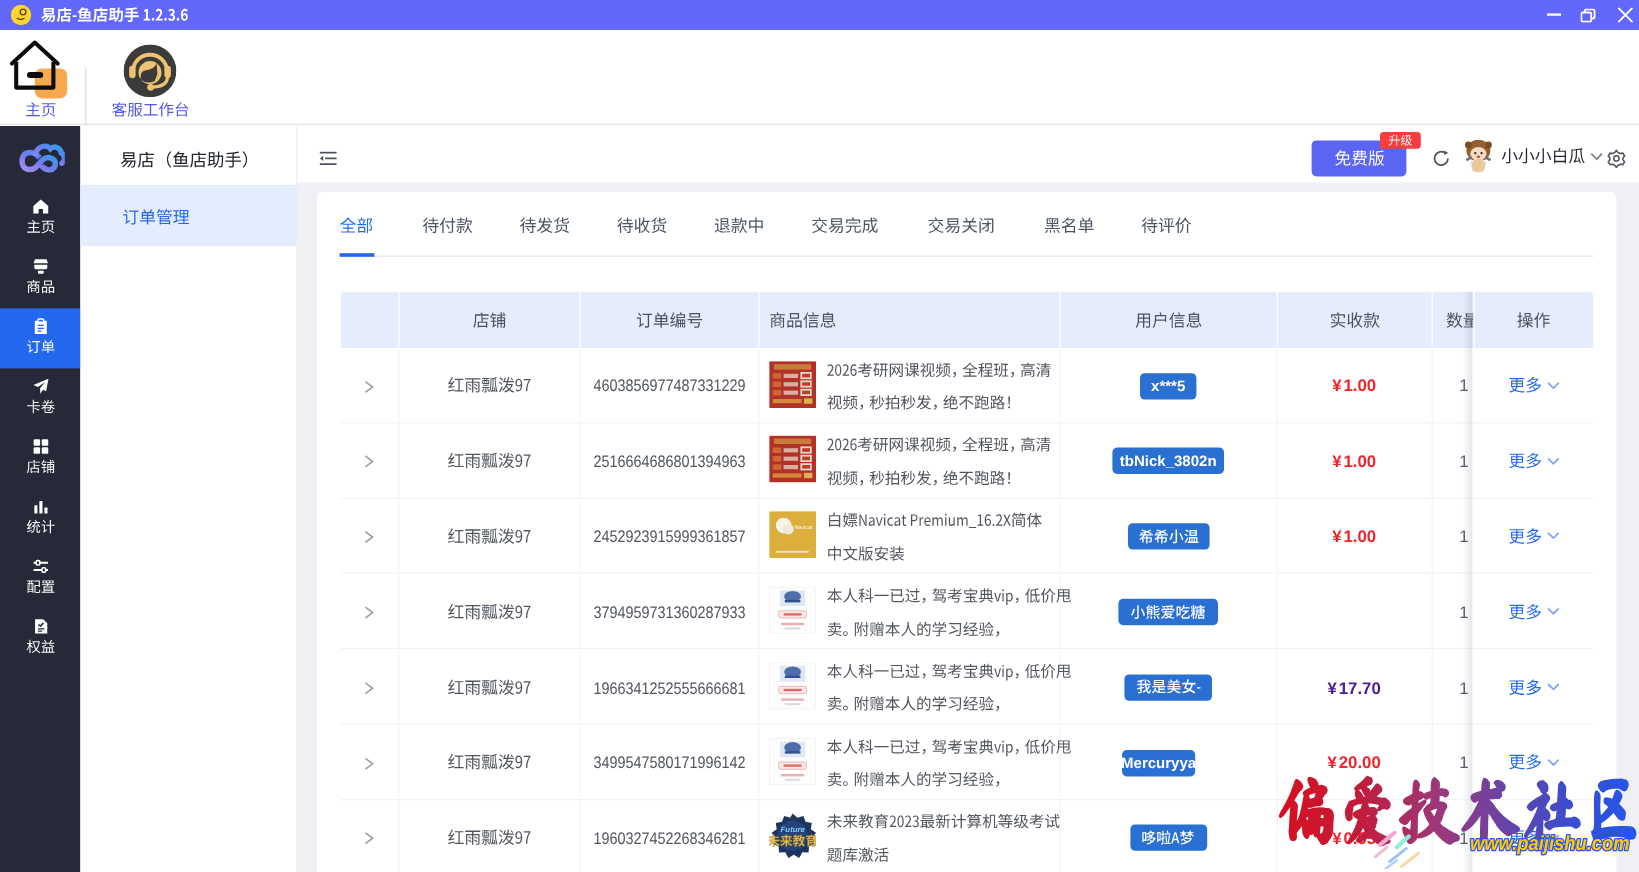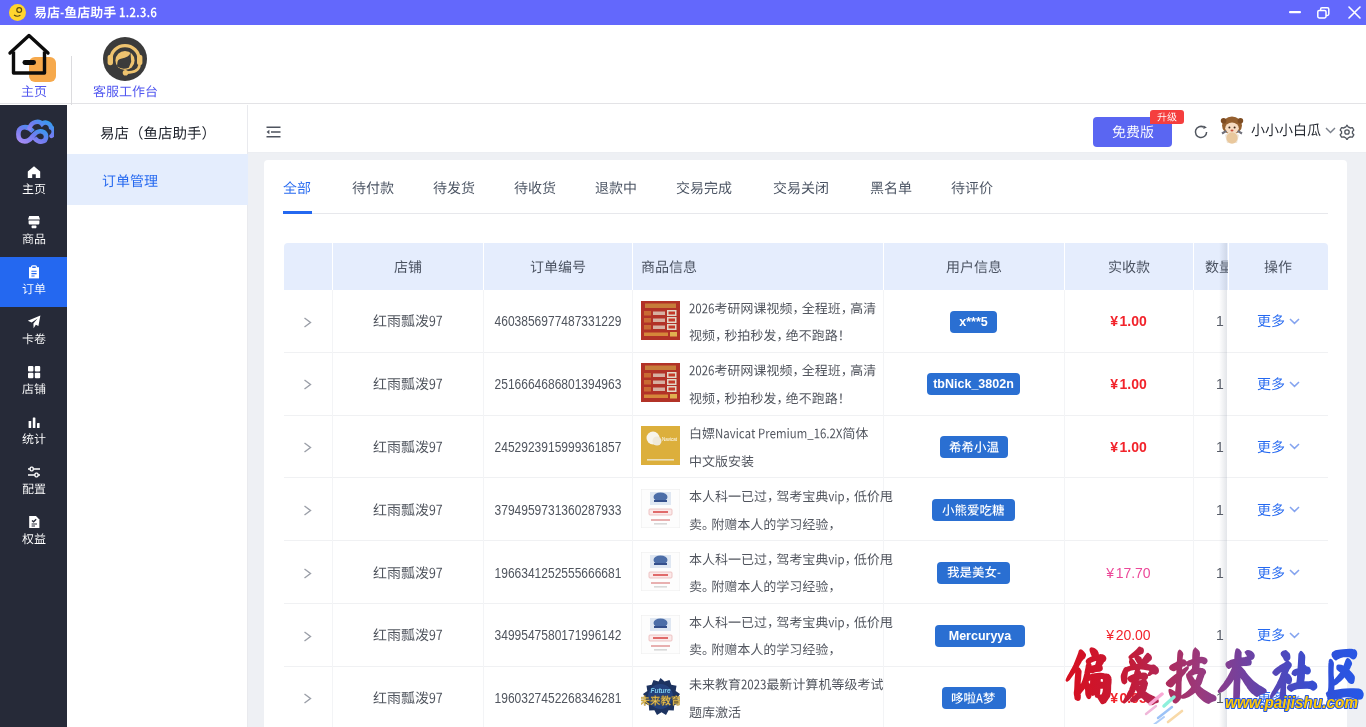--- a/index.html
+++ b/index.html
@@ -572,21 +572,21 @@
 <div class="ab fc" style="left:405px;top:331.4px;height:25px">
         <svg class="tx" width="148.7" height="13" viewBox="0 -11.18 148.7 13" style="overflow:visible;" fill="#51555e">
           <use href="#g41"></use>
         </svg>
       </div>
 <div class="ab fcc" style="left:653.0px;top:318.7px;width:73px;height:22px;background:#2a6fd2;border-radius:4px">
         <svg class="tx" width="53.9" height="12.5" viewBox="0 -10.75 53.9 12.5" style="overflow:visible;" fill="#ffffff">
           <path id="g43" d="M8.8 -9.6C9.5 -9 10.3 -8.1 10.7 -7.5L11.7 -8.2C11.2 -8.8 10.4 -9.6 9.7 -10.2ZM10.3 -5.3C9.9 -4.6 9.4 -3.9 8.9 -3.2C8.7 -4 8.5 -4.9 8.4 -5.8H11.9V-6.9H8.3C8.2 -8 8.1 -9.2 8.2 -10.5H6.9C6.9 -9.2 7 -8.1 7.1 -6.9H4.4V-8.9C5.2 -9.1 5.9 -9.2 6.5 -9.4L5.7 -10.4C4.4 -10 2.4 -9.6 0.7 -9.3C0.8 -9.1 1 -8.6 1 -8.3C1.7 -8.4 2.5 -8.5 3.2 -8.7V-6.9H0.7V-5.8H3.2V-3.8C2.2 -3.6 1.2 -3.4 0.5 -3.3L0.8 -2.1L3.2 -2.6V-0.4C3.2 -0.2 3.1 -0.1 2.9 -0.1C2.7 -0.1 2 -0.1 1.2 -0.1C1.4 0.2 1.6 0.7 1.6 1.1C2.7 1.1 3.4 1 3.8 0.8C4.2 0.6 4.4 0.3 4.4 -0.4V-2.9L6.6 -3.4L6.5 -4.5L4.4 -4V-5.8H7.2C7.3 -4.5 7.6 -3.3 7.9 -2.3C7 -1.5 6 -0.8 5 -0.3C5.2 -0.1 5.6 0.3 5.8 0.6C6.6 0.2 7.5 -0.4 8.2 -1.1C8.8 0.3 9.6 1.1 10.5 1.1C11.5 1.1 11.9 0.5 12.1 -1.6C11.8 -1.8 11.4 -2 11.2 -2.3C11.1 -0.7 10.9 -0.1 10.6 -0.1C10.1 -0.1 9.6 -0.8 9.2 -2C10.1 -2.8 10.8 -3.8 11.4 -4.9Z M15.6 -7.6H21.8V-6.7H15.6ZM15.6 -9.2H21.8V-8.4H15.6ZM14.5 -10.1V-5.8H23V-10.1ZM15.3 -3.7C14.9 -2 14.2 -0.6 12.9 0.2C13.1 0.4 13.6 0.9 13.8 1.1C14.5 0.5 15.2 -0.2 15.6 -1.1C16.7 0.5 18.2 0.8 20.7 0.8H24.2C24.2 0.5 24.4 -0 24.6 -0.3C23.8 -0.3 21.3 -0.3 20.7 -0.3C20.3 -0.3 19.9 -0.3 19.5 -0.3V-1.8H23.5V-2.9H19.5V-4.1H24.3V-5.1H13.2V-4.1H18.3V-0.5C17.3 -0.8 16.6 -1.4 16.1 -2.4C16.3 -2.7 16.4 -3.1 16.4 -3.6Z M33.5 -10.6C33.3 -10.1 32.9 -9.4 32.5 -8.9H29.4L29.9 -9.1C29.7 -9.5 29.2 -10.2 28.8 -10.6L27.8 -10.2C28.1 -9.8 28.4 -9.3 28.6 -8.9H26.2V-7.9H30.6V-7H26.8V-6H30.6V-5.1H25.7V-4.1H30.5C30.4 -3.8 30.4 -3.5 30.3 -3.2H26V-2.2H29.9C29.4 -1.1 28.2 -0.4 25.4 -0C25.7 0.2 25.9 0.7 26.1 1C29.2 0.5 30.6 -0.5 31.2 -2C32.2 -0.3 33.9 0.7 36.4 1C36.5 0.7 36.8 0.2 37.1 -0.1C34.9 -0.3 33.3 -1 32.4 -2.2H36.7V-3.2H31.6C31.6 -3.5 31.7 -3.8 31.7 -4.1H36.9V-5.1H31.8V-6H35.8V-7H31.8V-7.9H36.3V-8.9H33.8C34.1 -9.3 34.5 -9.8 34.8 -10.3Z M45.7 -6.4C45.4 -4.9 44.8 -3.7 44 -2.8C43.1 -3.1 42.3 -3.5 41.4 -3.9C41.7 -4.6 42.1 -5.5 42.5 -6.4ZM39.6 -3.3C40.7 -2.9 41.9 -2.4 43 -1.9C41.8 -1 40.2 -0.5 38 -0.2C38.3 0.1 38.6 0.6 38.7 1C41.1 0.6 43 -0.1 44.3 -1.2C45.8 -0.4 47.2 0.4 48.2 1.1L49.1 -0.1C48.1 -0.7 46.8 -1.4 45.2 -2.2C46.1 -3.2 46.7 -4.6 47.1 -6.4H49.3V-7.7H43C43.3 -8.6 43.6 -9.6 43.9 -10.5L42.6 -10.7C42.3 -9.7 42 -8.7 41.6 -7.7H38.2V-6.4H41.1C40.6 -5.2 40.1 -4.2 39.6 -3.3Z M50.5 -3H53.4V-4.1H50.5Z"></path>
         </svg>
       </div>
-<div class="ab fcc" style="left:780px;top:298.2px;width:129px;height:62.8px;font-size:14px;font-weight:normal;color:#ec4899">¥<span style="display:inline-block;width:1.5px"></span>17.70</div>
+<div class="ab fcc" style="left:780px;top:298.2px;width:129px;height:62.8px;font-size:14px;font-weight:bold;color:#4c1d95">¥<span style="display:inline-block;width:1.5px"></span>17.70</div>
 <div class="ab fcc" style="left:927px;top:298.2px;width:18px;height:62.8px;font-size:14px;color:#565b66">1</div>
 <div class="ab fc" style="left:973px;top:298.2px;height:62.8px">
         <svg class="tx" width="28.0" height="14" viewBox="0 -12.04 28.0 14" style="overflow:visible;" fill="#2468f0">
           <use href="#g36"></use>
         </svg>
         <svg style="margin-left:4px" width="11" height="7" viewBox="0 0 11 7">
           <path d="M1 1 L5.5 5.4 L10 1" fill="none" stroke="#85a4ef" stroke-width="1.5"></path>
         </svg>
       </div>
 <div class="ab" style="left:0;top:361.0px;width:1044px;height:62.8px;background:#fff;border-bottom:1px solid #f0f1f3"></div>
@@ -620,24 +620,24 @@
 <div class="ab fc" style="left:405px;top:366.6px;height:25px">
         <svg class="tx" width="203.9" height="13" viewBox="0 -11.18 203.9 13" style="overflow:visible;" fill="#51555e">
           <use href="#g40"></use>
         </svg>
       </div>
 <div class="ab fc" style="left:405px;top:394.2px;height:25px">
         <svg class="tx" width="148.7" height="13" viewBox="0 -11.18 148.7 13" style="overflow:visible;" fill="#51555e">
           <use href="#g41"></use>
         </svg>
       </div>
-<div class="ab fcc" style="left:651.0px;top:381.5px;width:90px;height:22px;background:#2a6fd2;border-radius:4px">
+<div class="ab fcc" style="left:651.0px;top:381.5px;width:61px;height:22px;background:#2a6fd2;border-radius:4px">
         <span style="font-size:12.5px;font-weight:bold;color:#fff">Mercuryya</span>
       </div>
-<div class="ab fcc" style="left:780px;top:361.0px;width:129px;height:62.8px;font-size:14px;font-weight:normal;color:#f2232b">¥<span style="display:inline-block;width:1.5px"></span>20.00</div>
+<div class="ab fcc" style="left:780px;top:361.0px;width:129px;height:62.8px;font-size:14px;font-weight:bold;color:#f2232b">¥<span style="display:inline-block;width:1.5px"></span>20.00</div>
 <div class="ab fcc" style="left:927px;top:361.0px;width:18px;height:62.8px;font-size:14px;color:#565b66">1</div>
 <div class="ab fc" style="left:973px;top:361.0px;height:62.8px">
         <svg class="tx" width="28.0" height="14" viewBox="0 -12.04 28.0 14" style="overflow:visible;" fill="#2468f0">
           <use href="#g36"></use>
         </svg>
         <svg style="margin-left:4px" width="11" height="7" viewBox="0 0 11 7">
           <path d="M1 1 L5.5 5.4 L10 1" fill="none" stroke="#85a4ef" stroke-width="1.5"></path>
         </svg>
       </div>
 <div class="ab" style="left:0;top:423.8px;width:1044px;height:62.8px;background:#fff;border-bottom:1px solid #f0f1f3"></div>

